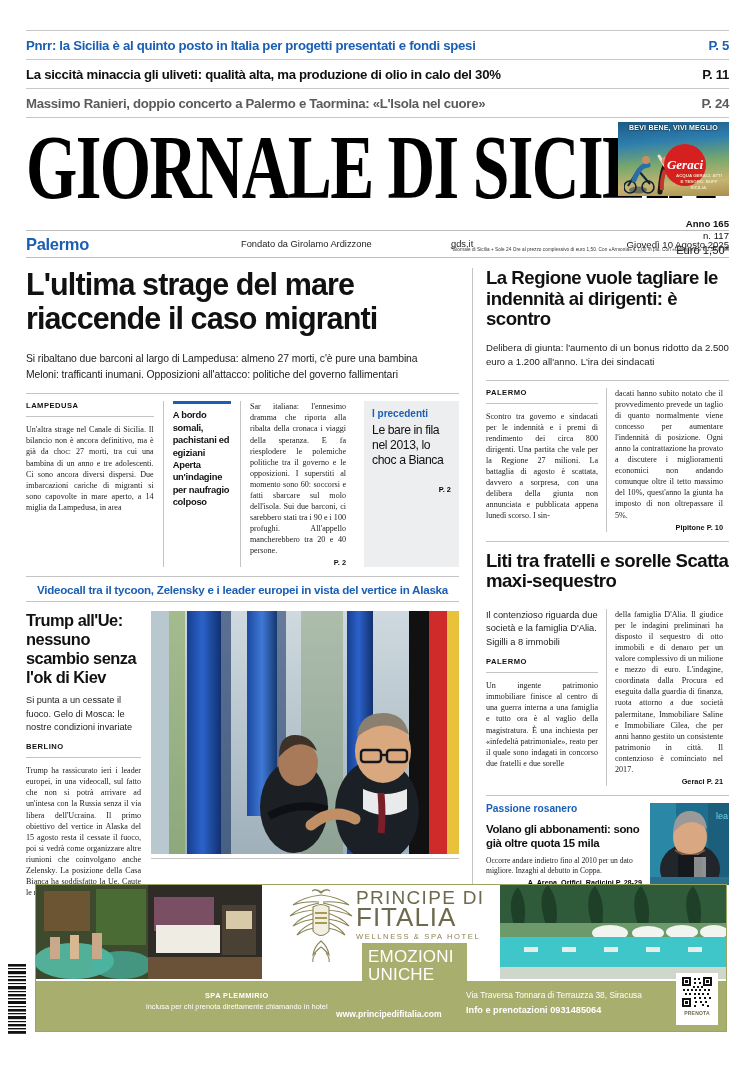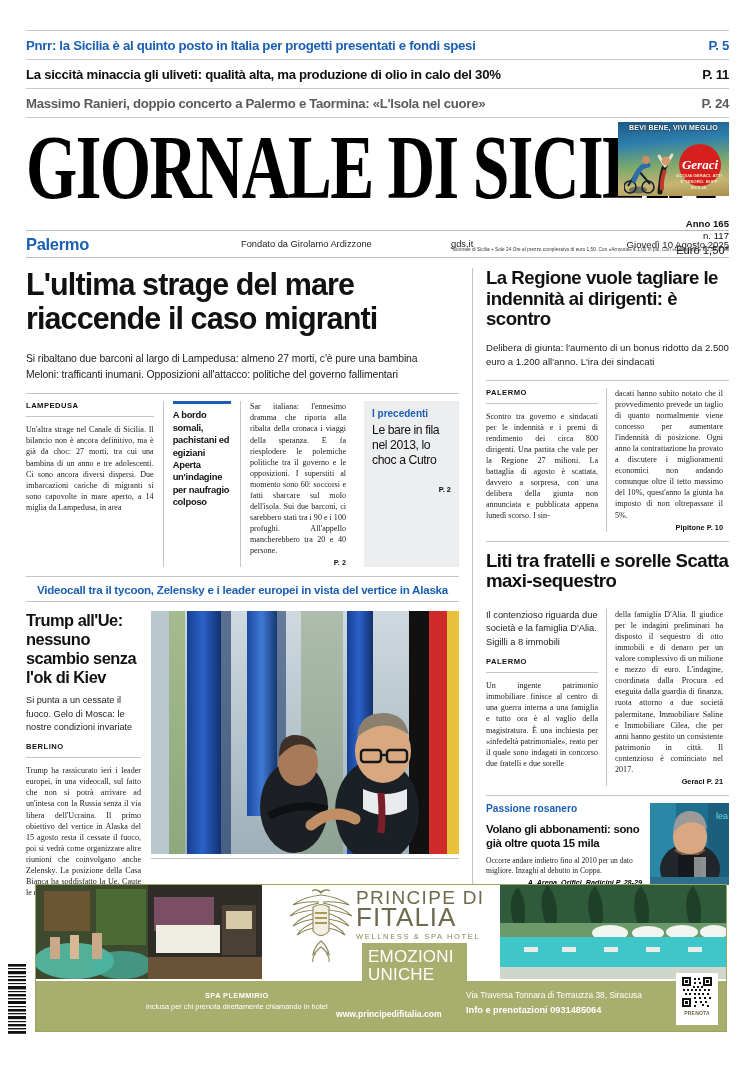--- a/index.html
+++ b/index.html
@@ -44,21 +44,21 @@
     position: absolute; right: 26px; top: 4px;
     width: 111px; height: 74px;
     background: linear-gradient(175deg,#1d5a86 0%,#2e7fae 28%,#7aa86c 55%,#c7b472 80%,#a98f4e 100%);
     overflow: hidden;
   }
   .geraci-ad .gtop {
     font-size: 7px; font-weight: bold; color: #fff; text-align: center;
     letter-spacing: 0.2px; padding-top: 2px; text-shadow: 0 0 2px #000;
   }
   .geraci-ad .gcircle {
-    position: absolute; right: 8px; top: 22px;
+    position: absolute; right: 23px; top: 22px;
     width: 42px; height: 42px; border-radius: 50%;
     background: #d62020;
     display: flex; align-items: center; justify-content: center;
   }
   .geraci-ad .gcircle span {
     font-family: "Liberation Serif", serif; font-style: italic;
     color: #fff; font-size: 13px; font-weight: bold;
   }
   .geraci-ad .gbot {
     position: absolute; right: 7px; bottom: 5px;
@@ -179,21 +179,21 @@
   .r-ca { width: 120px; padding-right: 8px; }
   .r-cb { width: 117px; padding-left: 8px; border-left: 1px solid #c4c4c4; }
   .r-sep { border-top: 1px solid #c4c4c4; margin-top: 9px; padding-top: 9px; }
 
   .rosanero { border-top: 1px solid #c4c4c4; margin-top: 9px; padding-top: 7px; display: flex; }
   .rosanero .rn-text { width: 168px; padding-right: 8px; }
   .rosanero .rn-kick { color: #1a5fb4; font-weight: bold; font-size: 10.2px; margin-bottom: 9px; }
   .rosanero .rn-head { font-size: 11.4px; font-weight: bold; line-height: 1.22; letter-spacing: -0.3px; color:#111; }
   .rosanero .rn-body { font-family: "Liberation Serif", serif; font-size: 7.6px;
                        line-height: 1.34; margin-top: 5px; color: #1a1a1a; }
-  .rosanero .rn-credit { font-family:"Liberation Sans",sans-serif; font-weight:bold; font-size:7.2px; text-align:right; margin-top:2px;font-style:italic; }
+  .rosanero .rn-credit { font-family:"Liberation Sans",sans-serif; font-weight:bold; font-size:7.2px; text-align:right; margin-top:2px; }
   .rosanero .rn-photo { width: 81px; height: 82px; overflow: hidden; position: relative; background:#2b6f8a; }
 
   
   .ad {
     position: absolute; left: 35px; top: 884px; width: 692px; height: 148px;
     border: 1px solid #9aa661; background: #fff; overflow: hidden;
   }
   .ad-top { display: flex; height: 94px; }
   .ad-img-l { width: 226px; height: 94px; position: relative; overflow: hidden; }
   .ad-mid { flex: 1; position: relative; }
@@ -308,21 +308,21 @@
           <div class="blue-rule"></div>
           <div class="sub-head">A bordo somali, pachistani ed egiziani Aperta un'indagine per naufragio colposo</div>
         </div>
         <div class="tc-c">
           <div class="bodytext">Sar italiana: l'ennesimo dramma che riporta alla ribalta della cronaca i viaggi della speranza. E fa riesplodere le polemiche politiche tra il governo e le opposizioni. I superstiti al momento sono 60: soccorsi e fatti sbarcare sul molo dell'isola. Sui due barconi, ci sarebbero stati tra i 90 e i 100 profughi. All'appello mancherebbero tra 20 e 40 persone.</div>
           <div class="pgright">P. 2</div>
         </div>
         <div class="tc-d">
           <div class="precedenti">
             <div class="p-kick">I precedenti</div>
-            <div class="p-head">Le bare in fila nel 2013, lo choc a Cutro</div>
+            <div class="p-head">Le bare in fila nel 2013, lo choc a Bianca</div>
             <div class="p-pg">P. 2</div>
           </div>
         </div>
       </div>
 
       <div class="videocall">Videocall tra il tycoon, Zelensky e i leader europei in vista del vertice in Alaska</div>
 
       <div class="trump-wrap">
         <div class="trump-col">
           <h2 class="trump-head">Trump all'Ue: nessuno scambio senza l'ok di Kiev</h2>

